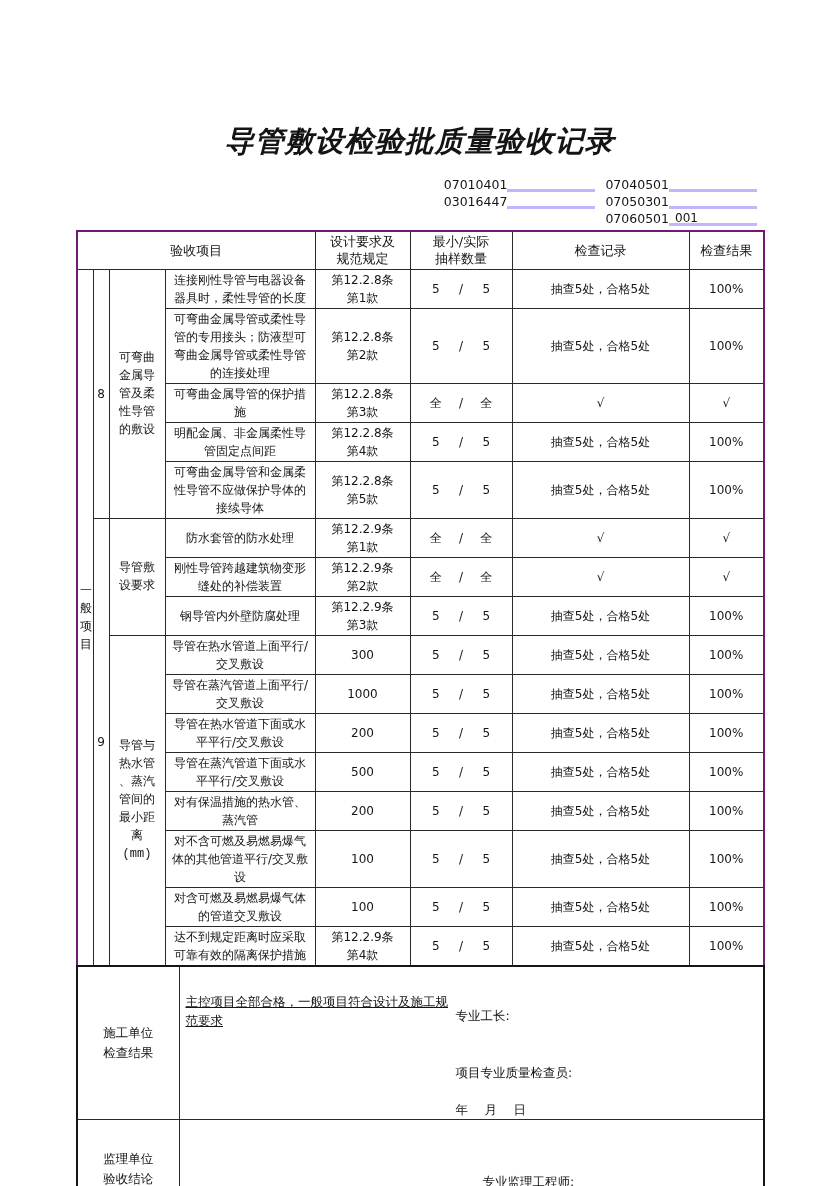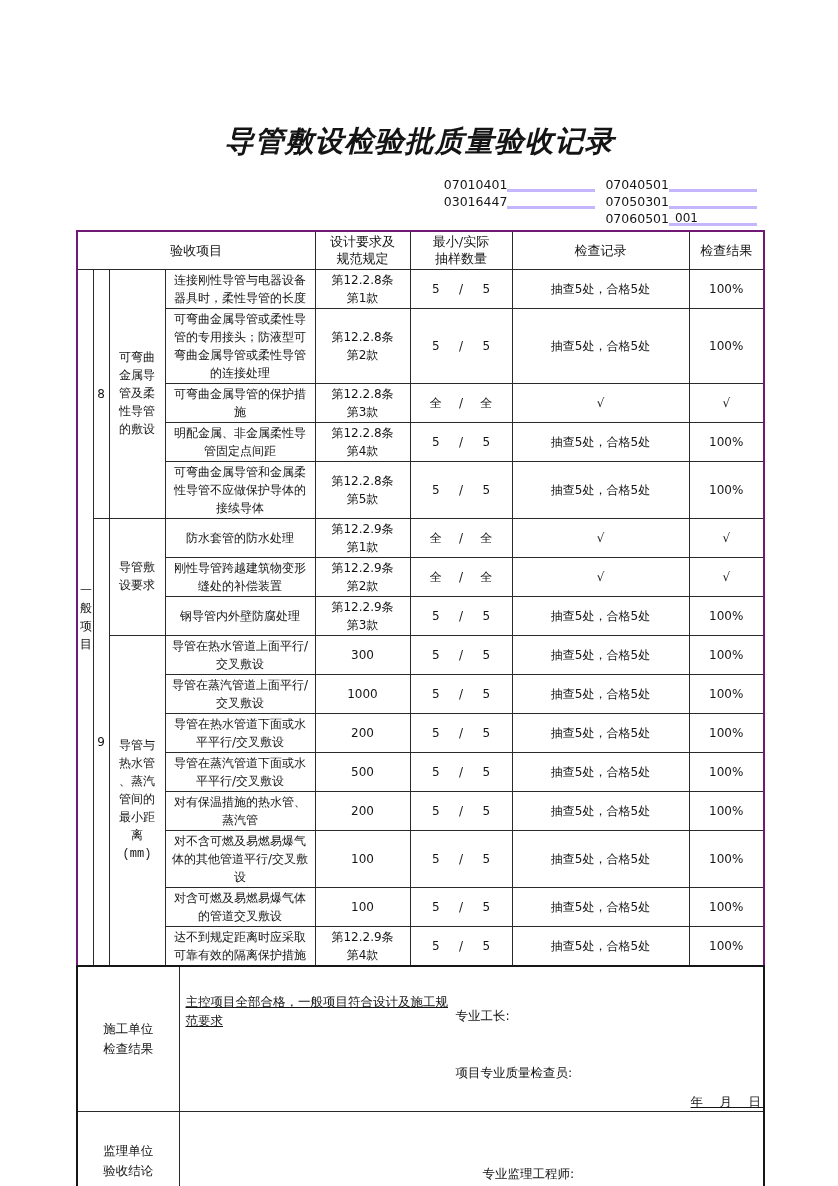--- a/index.html
+++ b/index.html
@@ -90,21 +90,21 @@
     font-size:12.5px;
     text-decoration:underline;
   }
   .signs {
     flex:1;
     padding-top:13px;
     display:flex;
     flex-direction:column;
   }
   .sign-line { height:17px; margin-bottom:12px;margin-top:28px; }
-  .date-line { text-align:right; letter-spacing:2px; margin-top:0;text-decoration:underline; }
+  .date-line { text-align:left; letter-spacing:2px; margin-top:8px; }
   .sup-block { padding:26px 0 0 303px; }
   .sup-block .sign-line { margin-bottom:10px; }
   .sup-block .date-line { width:280px; margin-left:-0px; }
 </style>
 </head>
 <body>
 
 <div class="sheet">
 
   <div class="doc-title">导管敷设检验批质量验收记录</div>

